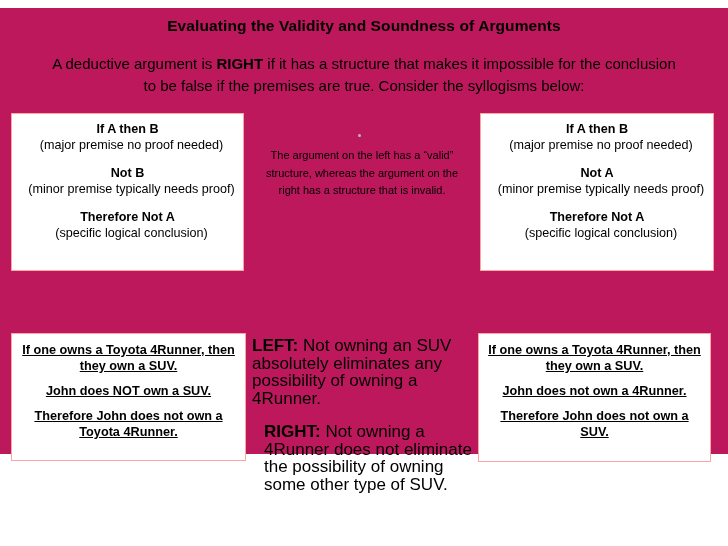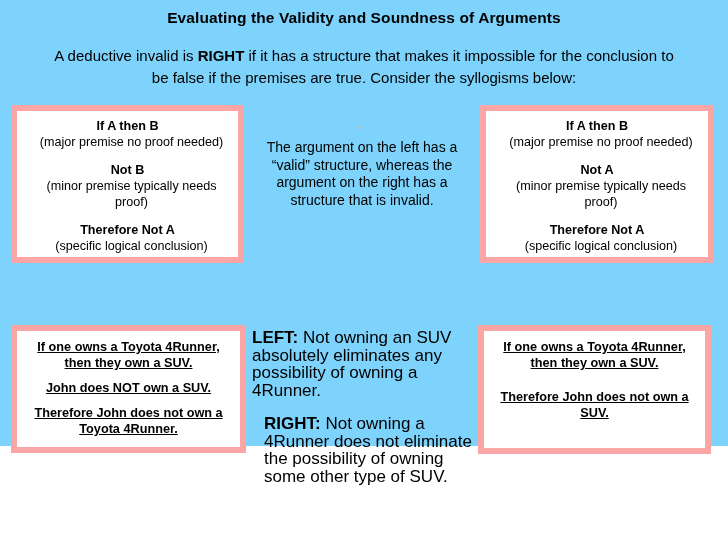--- a/index.html
+++ b/index.html
@@ -10,24 +10,24 @@
   body {
     width: 728px;
     height: 546px;
     position: relative;
     font-family: "Liberation Sans", sans-serif;
     color: #000000;
     overflow: hidden;
   }
   .slide {
     position: absolute;
-    left: 0; top: 0;
+    left: 0; top: 8px;
     width: 728px;
     height: 446px;
-    background: #7dd3fc;
+    background: #be185d;
   }
 
   
   .title {
     position: absolute;
     left: 0;
     top: 8px;
     width: 728px;
     text-align: center;
     font-size: 15.5px;
@@ -45,21 +45,21 @@
     text-align: center;
     font-size: 15px;
     line-height: 22px;
   }
   .lead b { font-weight: bold; }
 
   
   .box {
     position: absolute;
     box-sizing: border-box;
-    border: 6px solid #fca5a5;
+    border: 1px solid #fca5a5;
     background: #ffffff;
     text-align: center;
   }
 
   
   #box-top-left  { left: 11px;  top: 105px; width: 233px; height: 158px; }
   #box-top-right { left: 480px; top: 105px; width: 234px; height: 158px; }
 
   
   #box-bottom-left  { left: 11px;  top: 325px; width: 235px; height: 128px; }
@@ -94,21 +94,21 @@
     text-decoration: underline;
   }
 
   
   .mid-note-top {
     position: absolute;
     left: 256px;
     top: 139px;
     width: 212px;
     text-align: center;
-    font-size: 14px;
+    font-size: 11px;
     line-height: 17.5px;
   }
   .mid-dot {
     position: absolute;
     left: 358px;
     top: 126px;
     width: 3px;
     height: 3px;
     background: #b9b9b9;
     border-radius: 50%;
@@ -126,21 +126,21 @@
   .mid-note-bottom b { font-weight: bold; }
 </style>
 </head>
 <body>
 
 <div class="slide">
 
   <div class="title">Evaluating the Validity and Soundness of Arguments</div>
 
   <div class="lead">
-    <span>A deductive invalid is </span><b>RIGHT</b><span> if it has a structure that makes it impossible for the conclusion to be false if the premises are true.  Consider the syllogisms below:</span>
+    <span>A deductive argument is </span><b>RIGHT</b><span> if it has a structure that makes it impossible for the conclusion to be false if the premises are true.  Consider the syllogisms below:</span>
   </div>
 
   <div class="box" id="box-top-left">
     <div class="top-stmt-wrap">
       <div class="stmt">
         <span class="hd">If A then B</span>
         <span class="sub">(major premise no proof needed)</span>
       </div>
       <div class="gap-md"></div>
       <div class="stmt">
@@ -193,18 +193,19 @@
     </div>
     <div class="para">
       <b>RIGHT:</b><span> Not owning a 4Runner does not eliminate the possibility of owning some other type of SUV.</span>
     </div>
   </div>
 
   <div class="box" id="box-bottom-right">
     <div class="bot-stmt-wrap">
       <span class="bot-line">If one owns a Toyota 4Runner, then they own a SUV.</span>
       <div class="gap-sm"></div>
+      <span class="bot-line">John does not own a 4Runner.</span>
       <div class="gap-sm"></div>
       <span class="bot-line">Therefore John does not own a SUV.</span>
     </div>
   </div>
 
 </div>
 
 </body></html>

